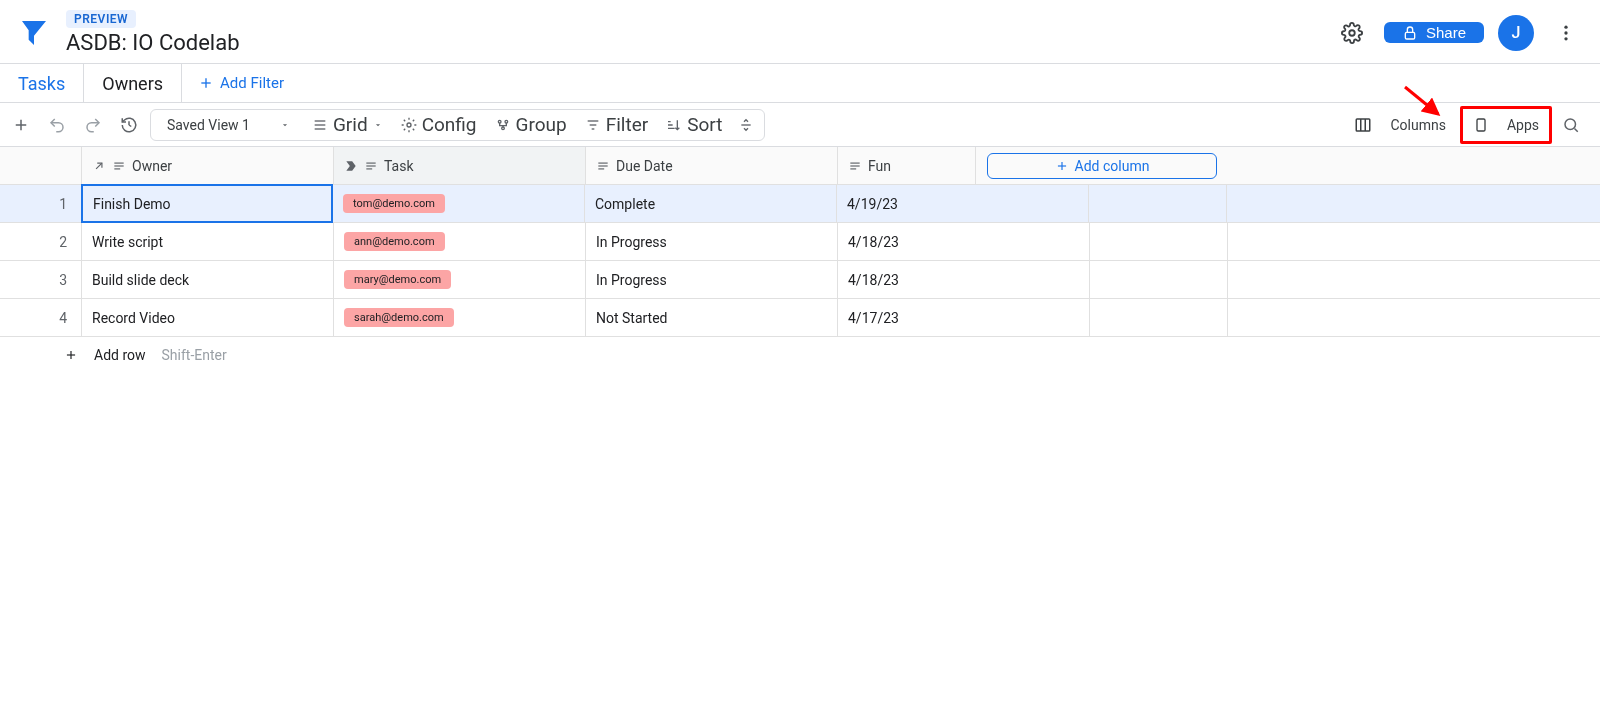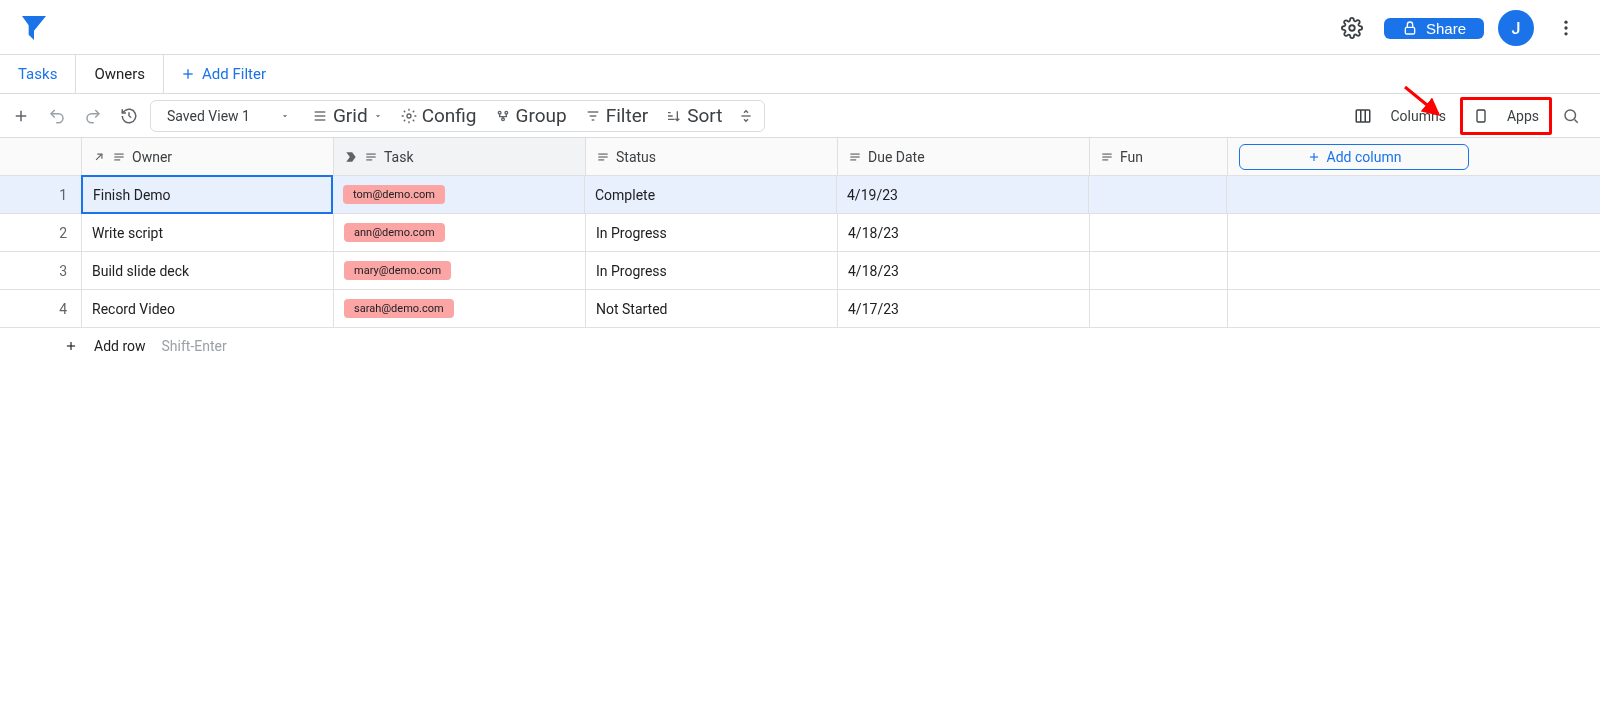--- a/index.html
+++ b/index.html
@@ -83,21 +83,21 @@
     display: flex;
     align-items: stretch;
     border-bottom: 1px solid #dadce0;
     border-top: 1px solid #dadce0;
     height: 40px;
   }
   .tab {
     padding: 0 18px;
     display: flex;
     align-items: center;
-    font-size: 15px;
+    font-size: 18px;
     cursor: pointer;
     border-right: 1px solid #dadce0;
   }
   .tab.active { color: #1a73e8; }
   .tab.inactive { color: #202124; background: #fff; }
   .add-table-btn {
     display: flex;
     align-items: center;
     gap: 6px;
     color: #1a73e8;
@@ -251,20 +251,24 @@
 </style>
 </head>
 <body>
 
 <div class="header">
   <div class="logo">
     <svg width="32" height="32" viewBox="0 0 24 24">
         <path fill="#1a73e8" d="M3 3 L21 3 L12 14 L12 21 L8 17 L8 10 Z"></path>
       </svg>
   </div>
+  <div class="title-block">
+    <span class="preview-badge">PREVIEW</span>
+    <span class="app-title">ASDB: IO Codelab</span>
+  </div>
   <div class="header-right">
     <div class="icon-btn">
       <svg width="22" height="22" viewBox="0 0 24 24" fill="none" stroke="#3c4043" stroke-width="2">
           <circle cx="12" cy="12" r="3"></circle>
           <path d="M19.4 15a1.7 1.7 0 0 0 .3 1.8l.1.1a2 2 0 1 1-2.8 2.8l-.1-.1a1.7 1.7 0 0 0-1.8-.3 1.7 1.7 0 0 0-1 1.5V21a2 2 0 1 1-4 0v-.1a1.7 1.7 0 0 0-1-1.5 1.7 1.7 0 0 0-1.8.3l-.1.1a2 2 0 1 1-2.8-2.8l.1-.1a1.7 1.7 0 0 0 .3-1.8 1.7 1.7 0 0 0-1.5-1H3a2 2 0 1 1 0-4h.1a1.7 1.7 0 0 0 1.5-1 1.7 1.7 0 0 0-.3-1.8l-.1-.1a2 2 0 1 1 2.8-2.8l.1.1a1.7 1.7 0 0 0 1.8.3h0a1.7 1.7 0 0 0 1-1.5V3a2 2 0 1 1 4 0v.1a1.7 1.7 0 0 0 1 1.5 1.7 1.7 0 0 0 1.8-.3l.1-.1a2 2 0 1 1 2.8 2.8l-.1.1a1.7 1.7 0 0 0-.3 1.8v0a1.7 1.7 0 0 0 1.5 1H21a2 2 0 1 1 0 4h-.1a1.7 1.7 0 0 0-1.5 1z"></path>
         </svg>
     </div>
     <button class="share-btn">
       <svg width="16" height="16" viewBox="0 0 24 24" fill="none" stroke="#fff" stroke-width="2">
           <rect x="5" y="11" width="14" height="10" rx="2"></rect>
@@ -432,28 +436,20 @@
     <div class="col col-task col-header task-header">
       <svg width="14" height="14" viewBox="0 0 24 24" fill="#5f6368">
           <path d="M4 4h10l6 8-6 8H4l6-8z"></path>
         </svg>
       <svg width="14" height="14" viewBox="0 0 24 24" stroke="#5f6368" stroke-width="2">
           <line x1="4" y1="7" x2="20" y2="7"></line>
           <line x1="4" y1="12" x2="20" y2="12"></line>
           <line x1="4" y1="17" x2="14" y2="17"></line>
         </svg>
       <span>Task</span>
-    </div>
-    <div class="col col-status col-header">
-      <svg width="14" height="14" viewBox="0 0 24 24" stroke="#5f6368" stroke-width="2">
-          <line x1="4" y1="7" x2="20" y2="7"></line>
-          <line x1="4" y1="12" x2="20" y2="12"></line>
-          <line x1="4" y1="17" x2="14" y2="17"></line>
-        </svg>
-      <span>Status</span>
     </div>
     <div class="col col-due col-header">
       <svg width="14" height="14" viewBox="0 0 24 24" stroke="#5f6368" stroke-width="2">
           <line x1="4" y1="7" x2="20" y2="7"></line>
           <line x1="4" y1="12" x2="20" y2="12"></line>
           <line x1="4" y1="17" x2="14" y2="17"></line>
         </svg>
       <span>Due Date</span>
     </div>
     <div class="col col-fun col-header">

